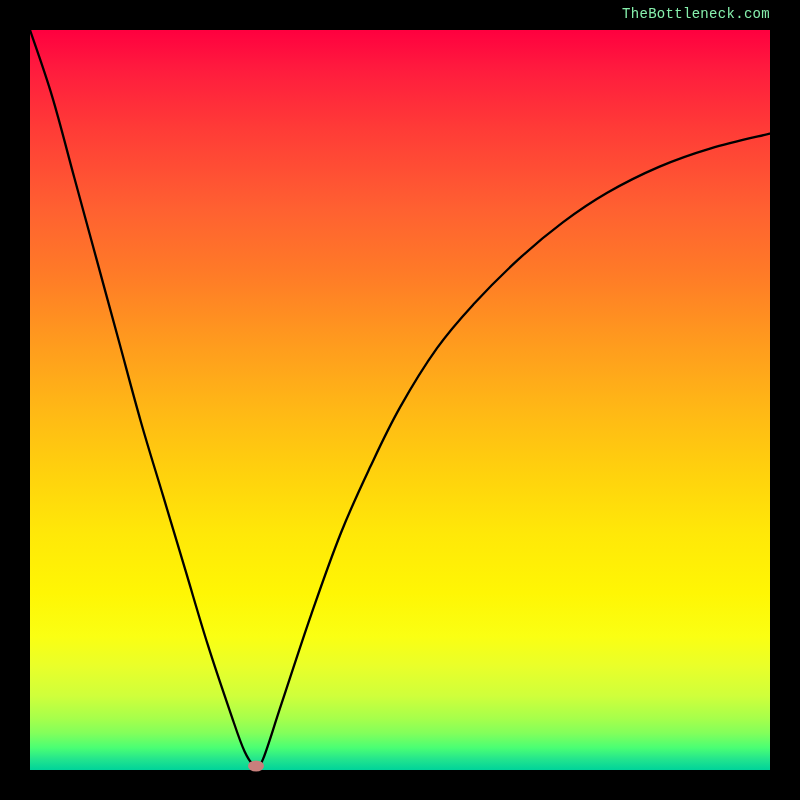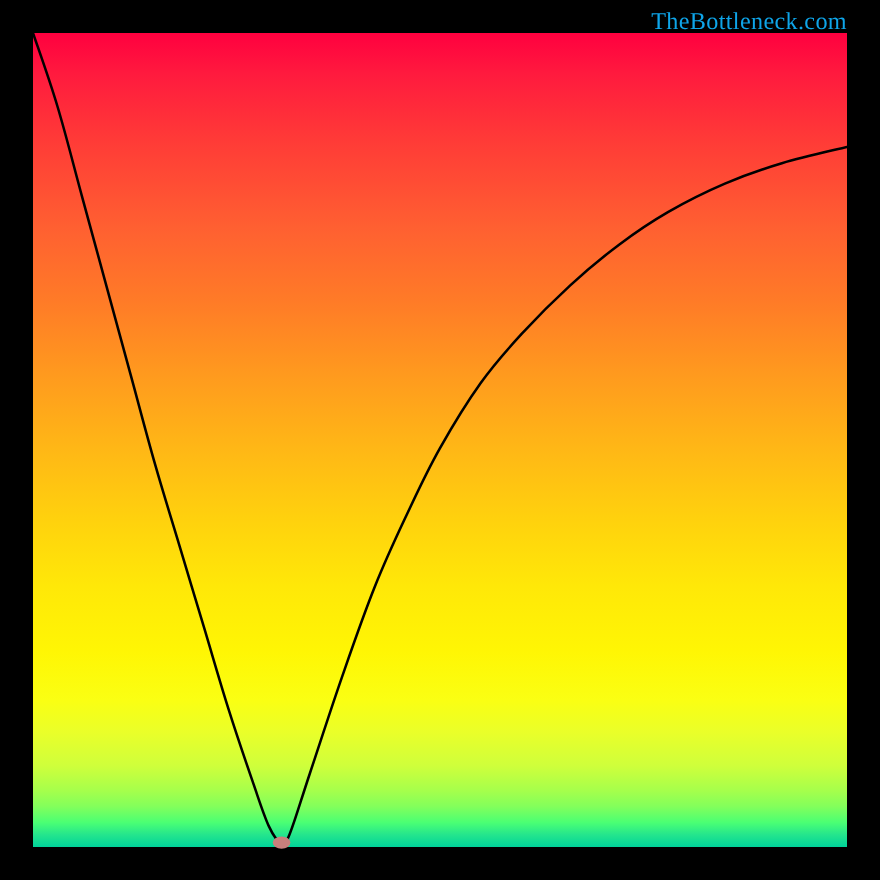--- a/index.html
+++ b/index.html
@@ -34,25 +34,25 @@
       #83ff5b 95%,
       #4aff74 97%,
       #24e58d 98.5%,
       #00d39a 100%
     );
   }
   .watermark {
     position: absolute;
     top: 6px;
     right: 30px;
-    font-family: Liberation Serif, serif;
-    font-size: 22px;
+    font-family: Liberation Mono, monospace;
+    font-size: 14px;
     font-weight: 500;
     letter-spacing: 0.3px;
-    color: #0ea5e9;
+    color: #86efac;
   }
   svg.curve {
     position: absolute;
     left: 0;
     top: 0;
     width: 740px;
     height: 740px;
   }
   .marker {
     position: absolute;

